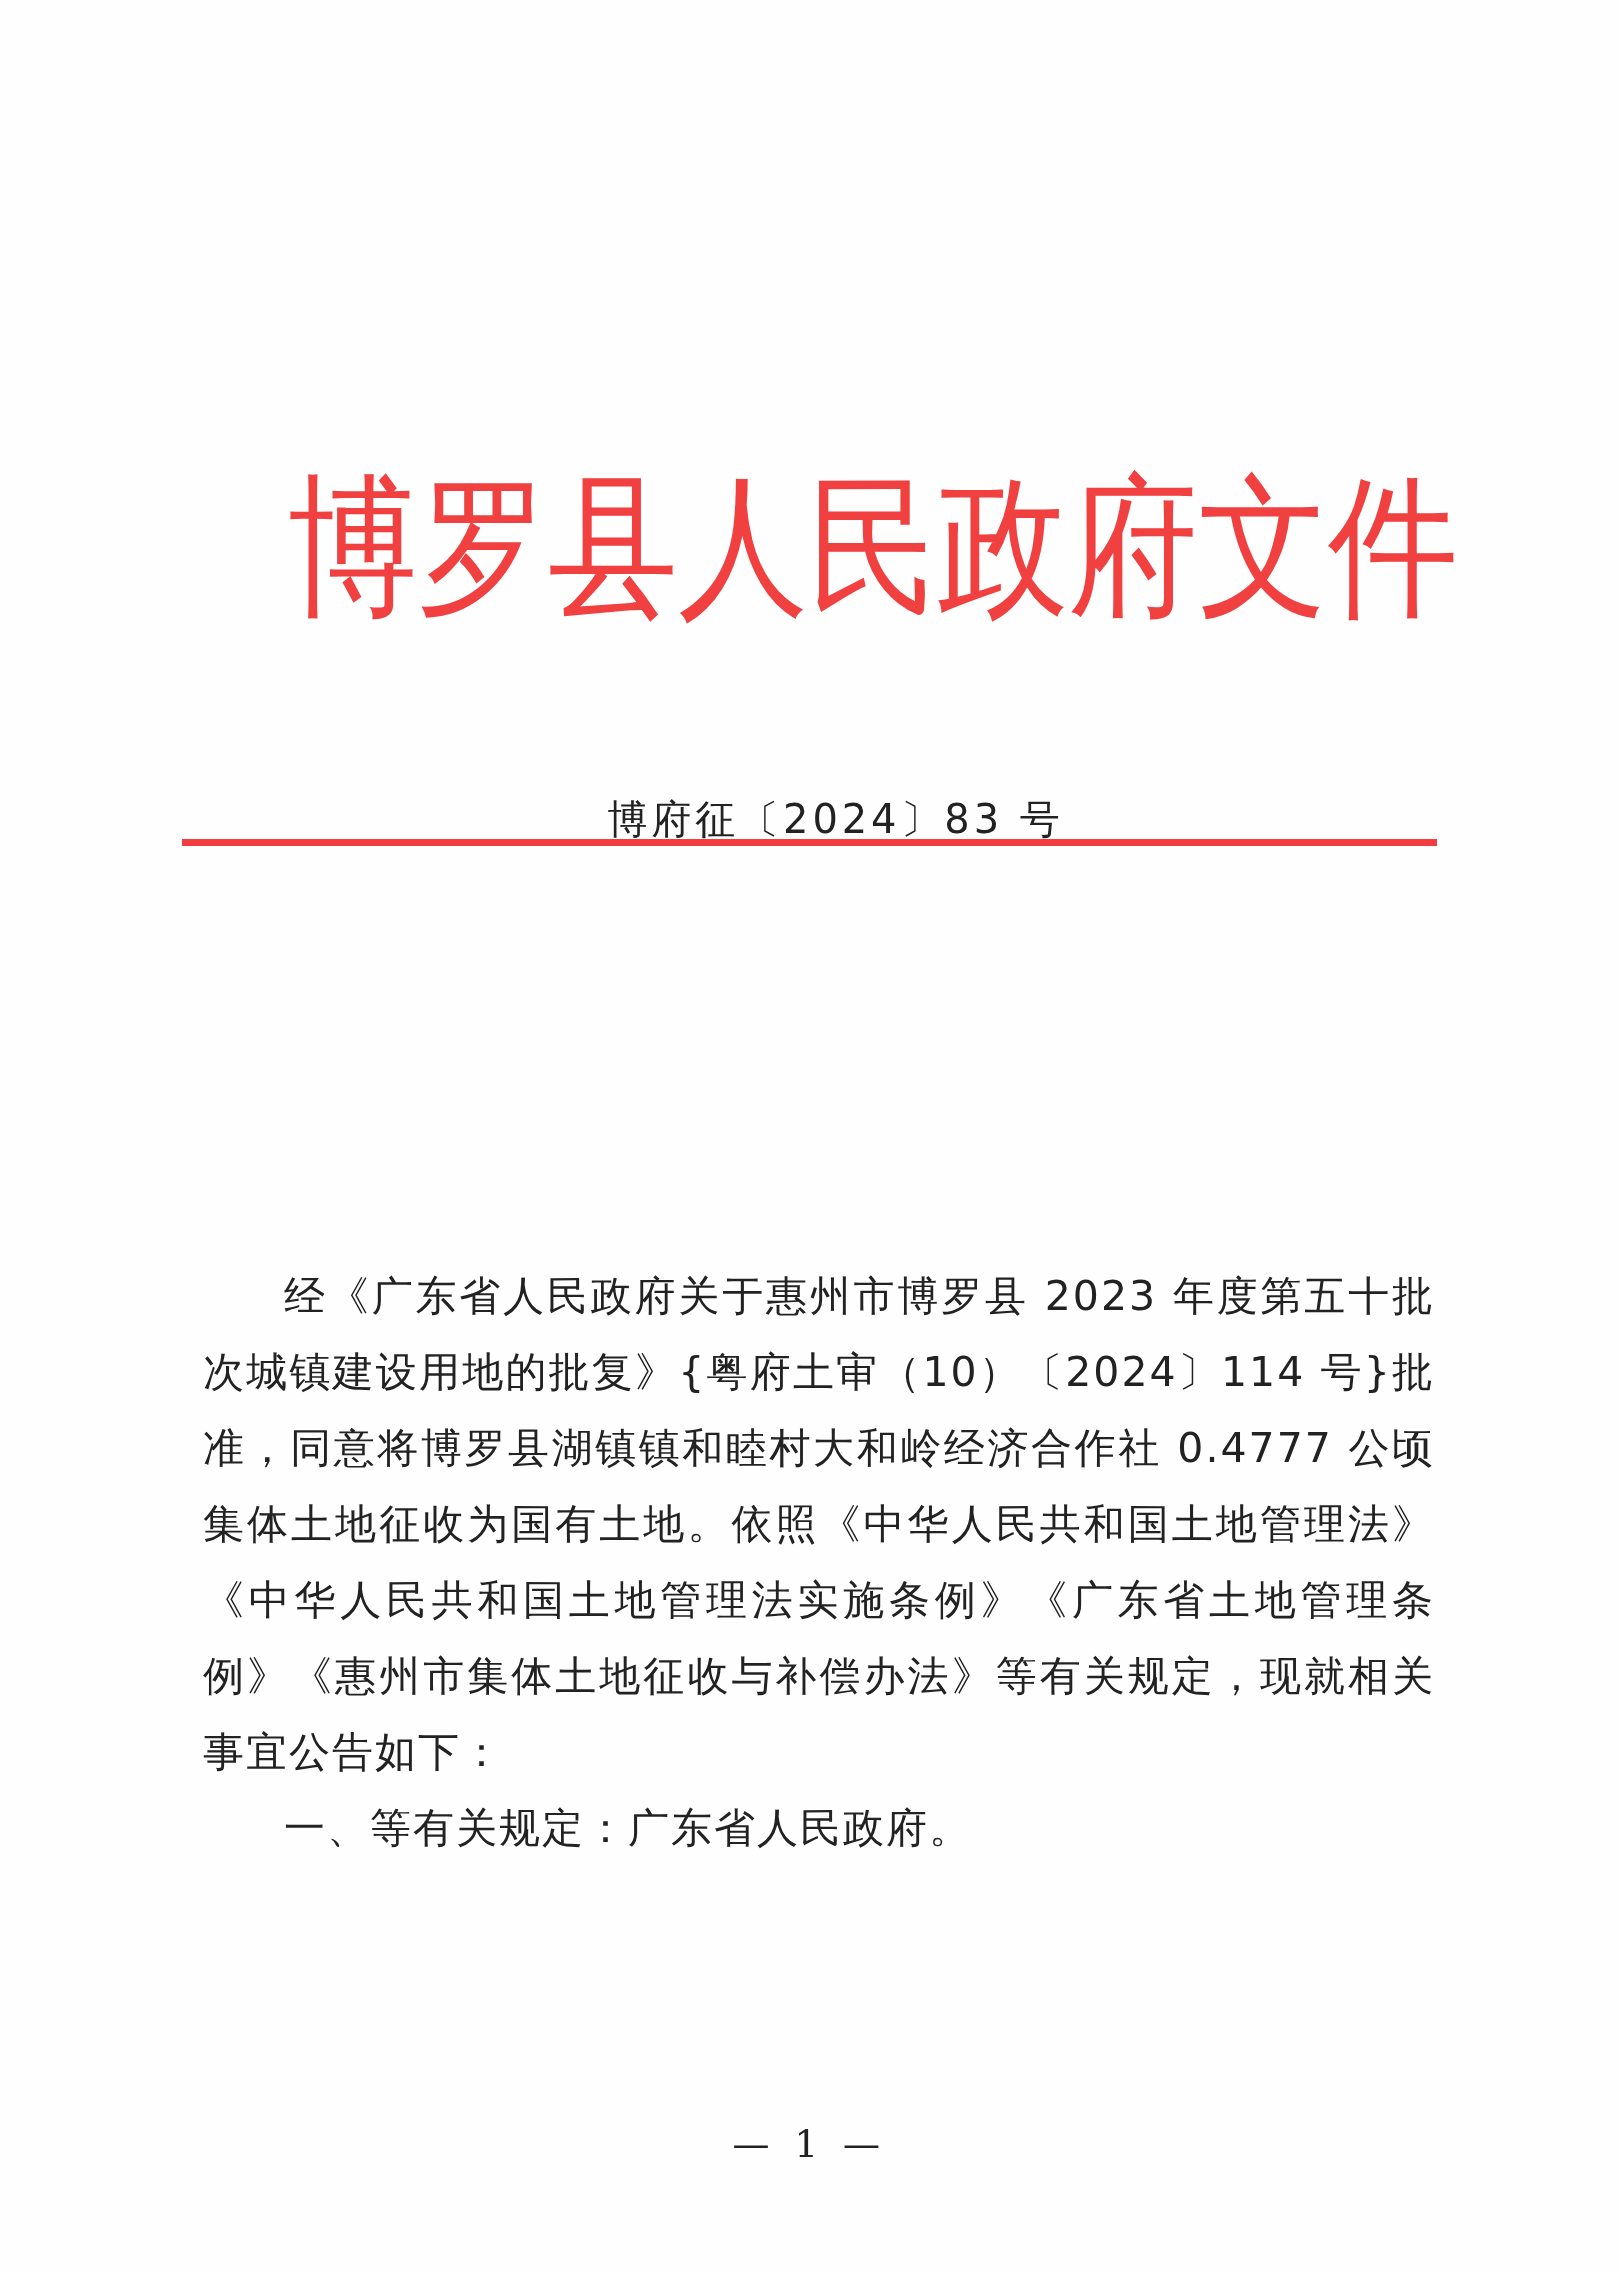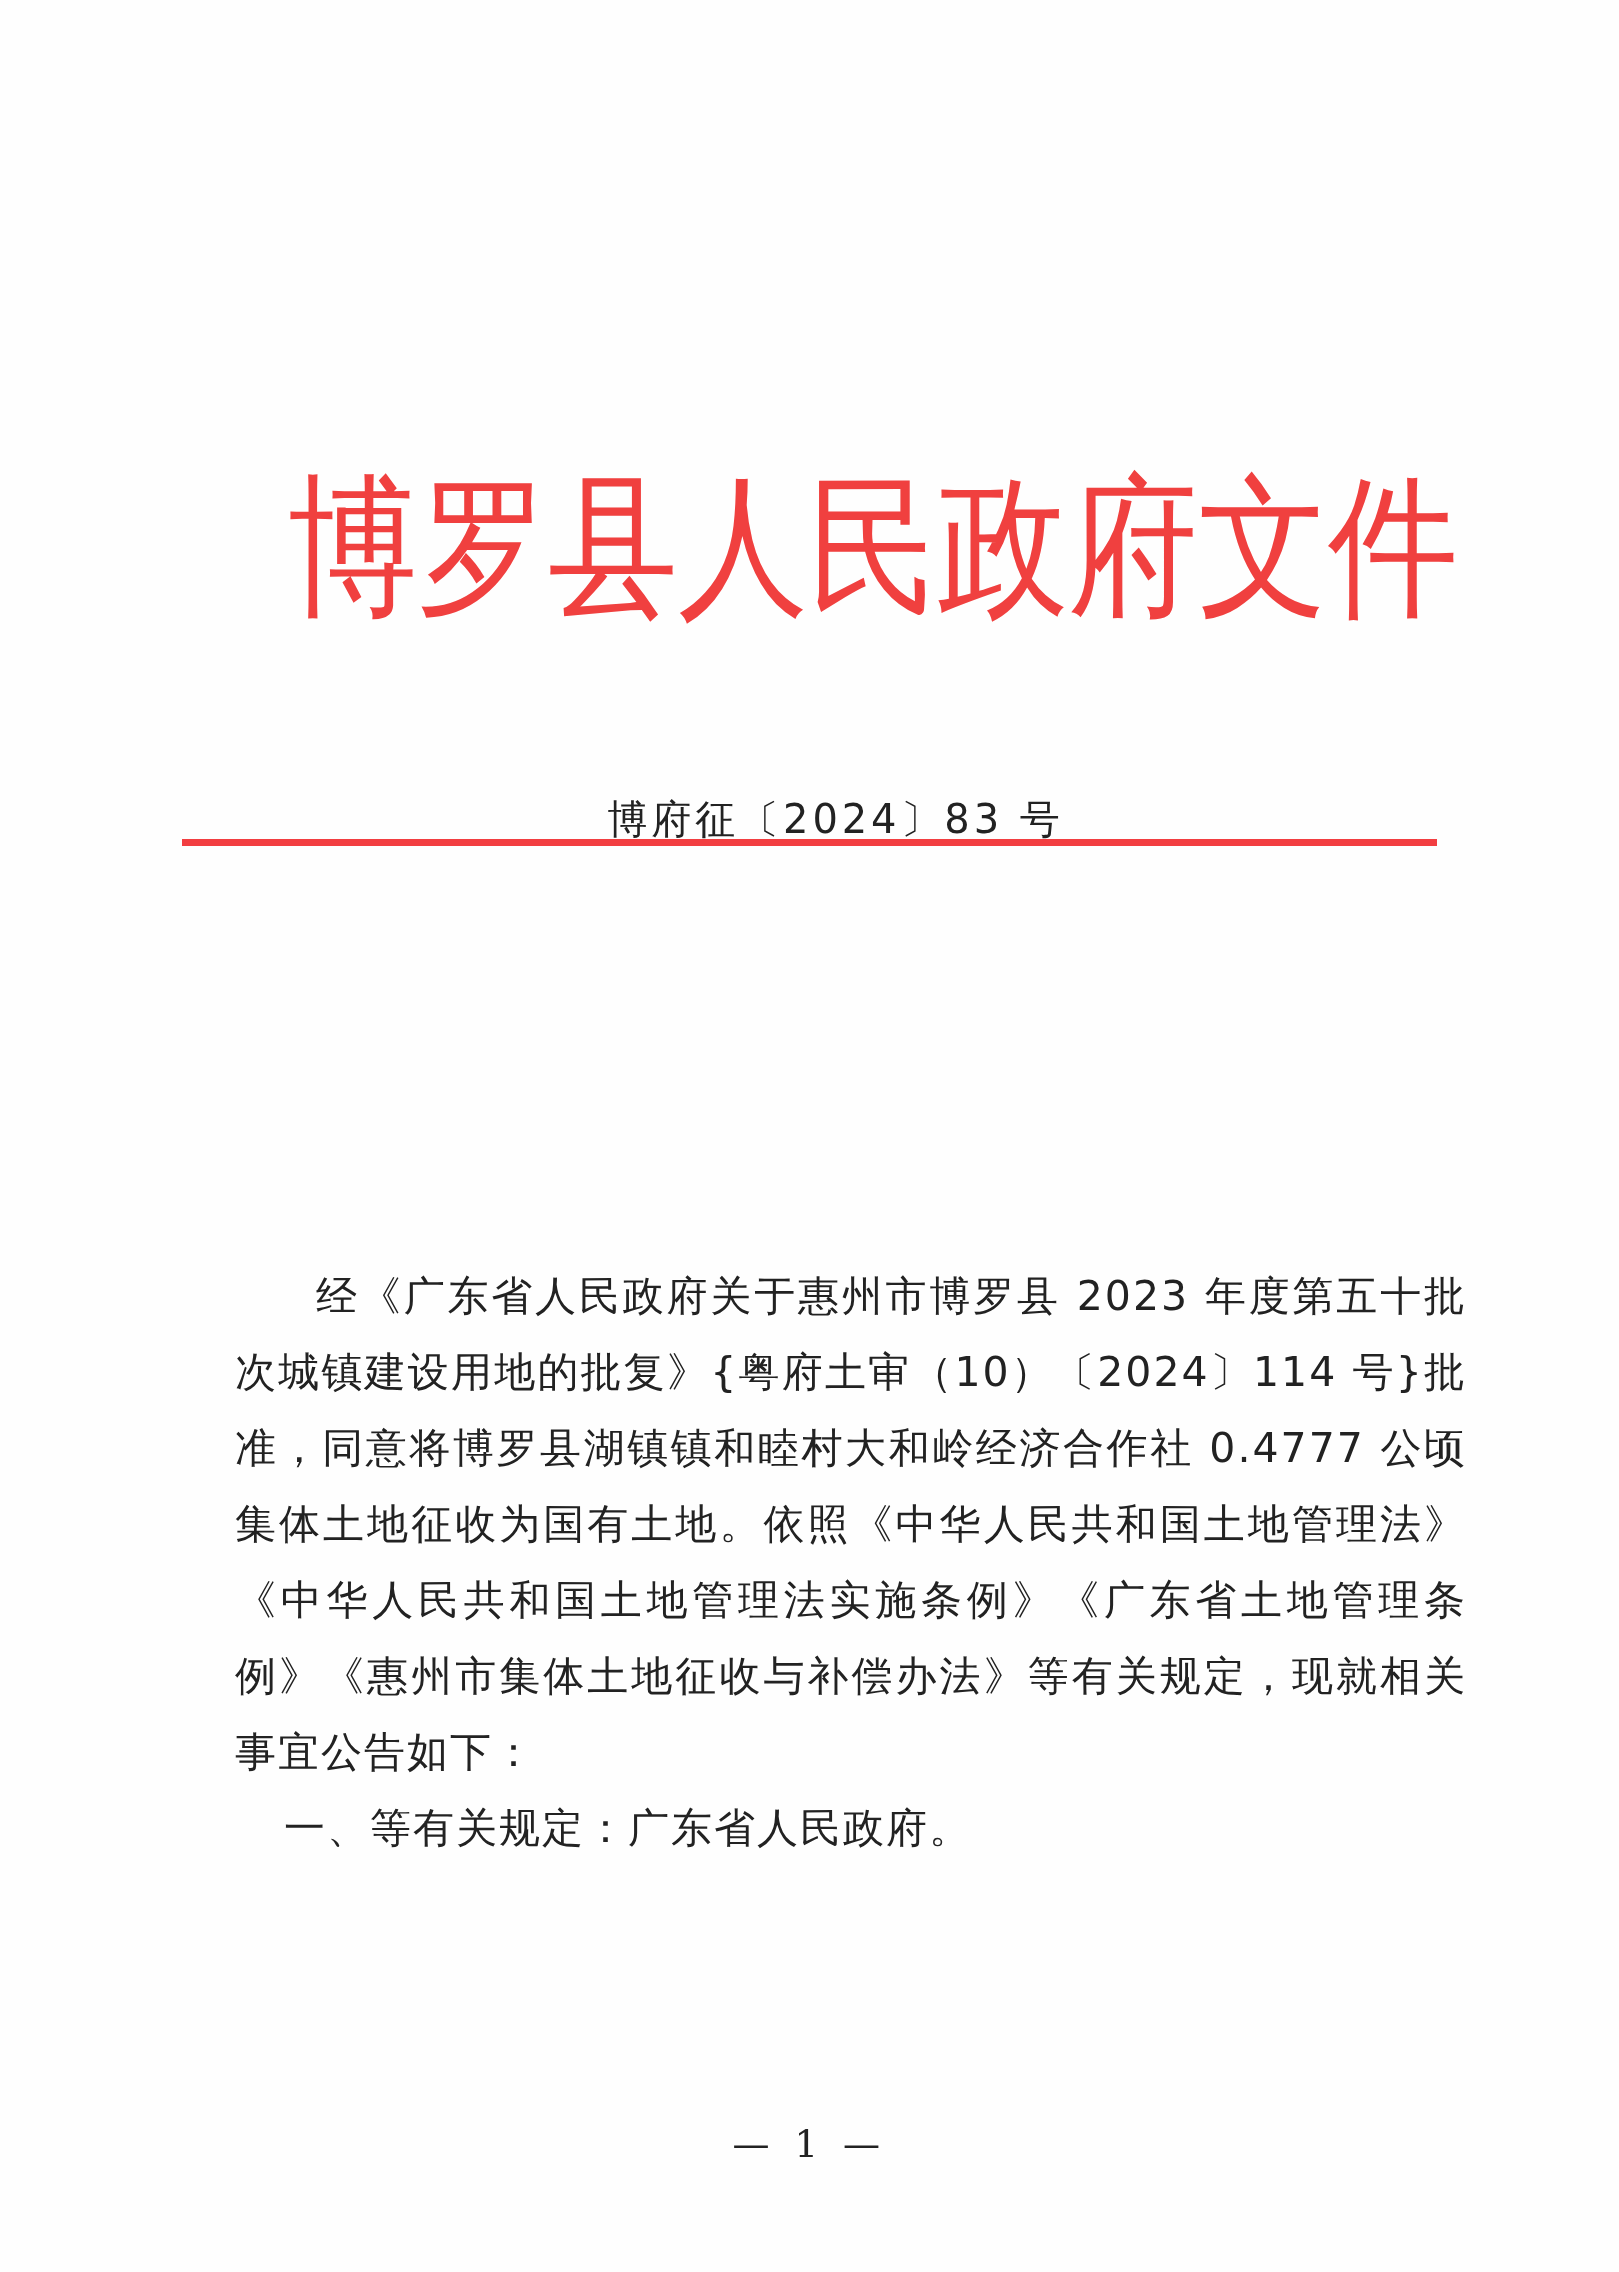--- a/index.html
+++ b/index.html
@@ -81,21 +81,20 @@
       position: absolute;
       left: 203px;
       top: 1258px;
       width: 1232px;
       font-family: "DejaVu Sans", "Liberation Sans", sans-serif;
       font-size: 41px;
       color: #222;
       line-height: 76px;
       letter-spacing: 2px;
       text-align: justify;
-      margin-left: 32px;
     }
     .body-text p {
       margin: 0;
       text-indent: 81px;
     }
     .list {
       position: absolute;
       left: 284px;
       top: 1790px;
       font-family: "DejaVu Sans", "Liberation Sans", sans-serif;

